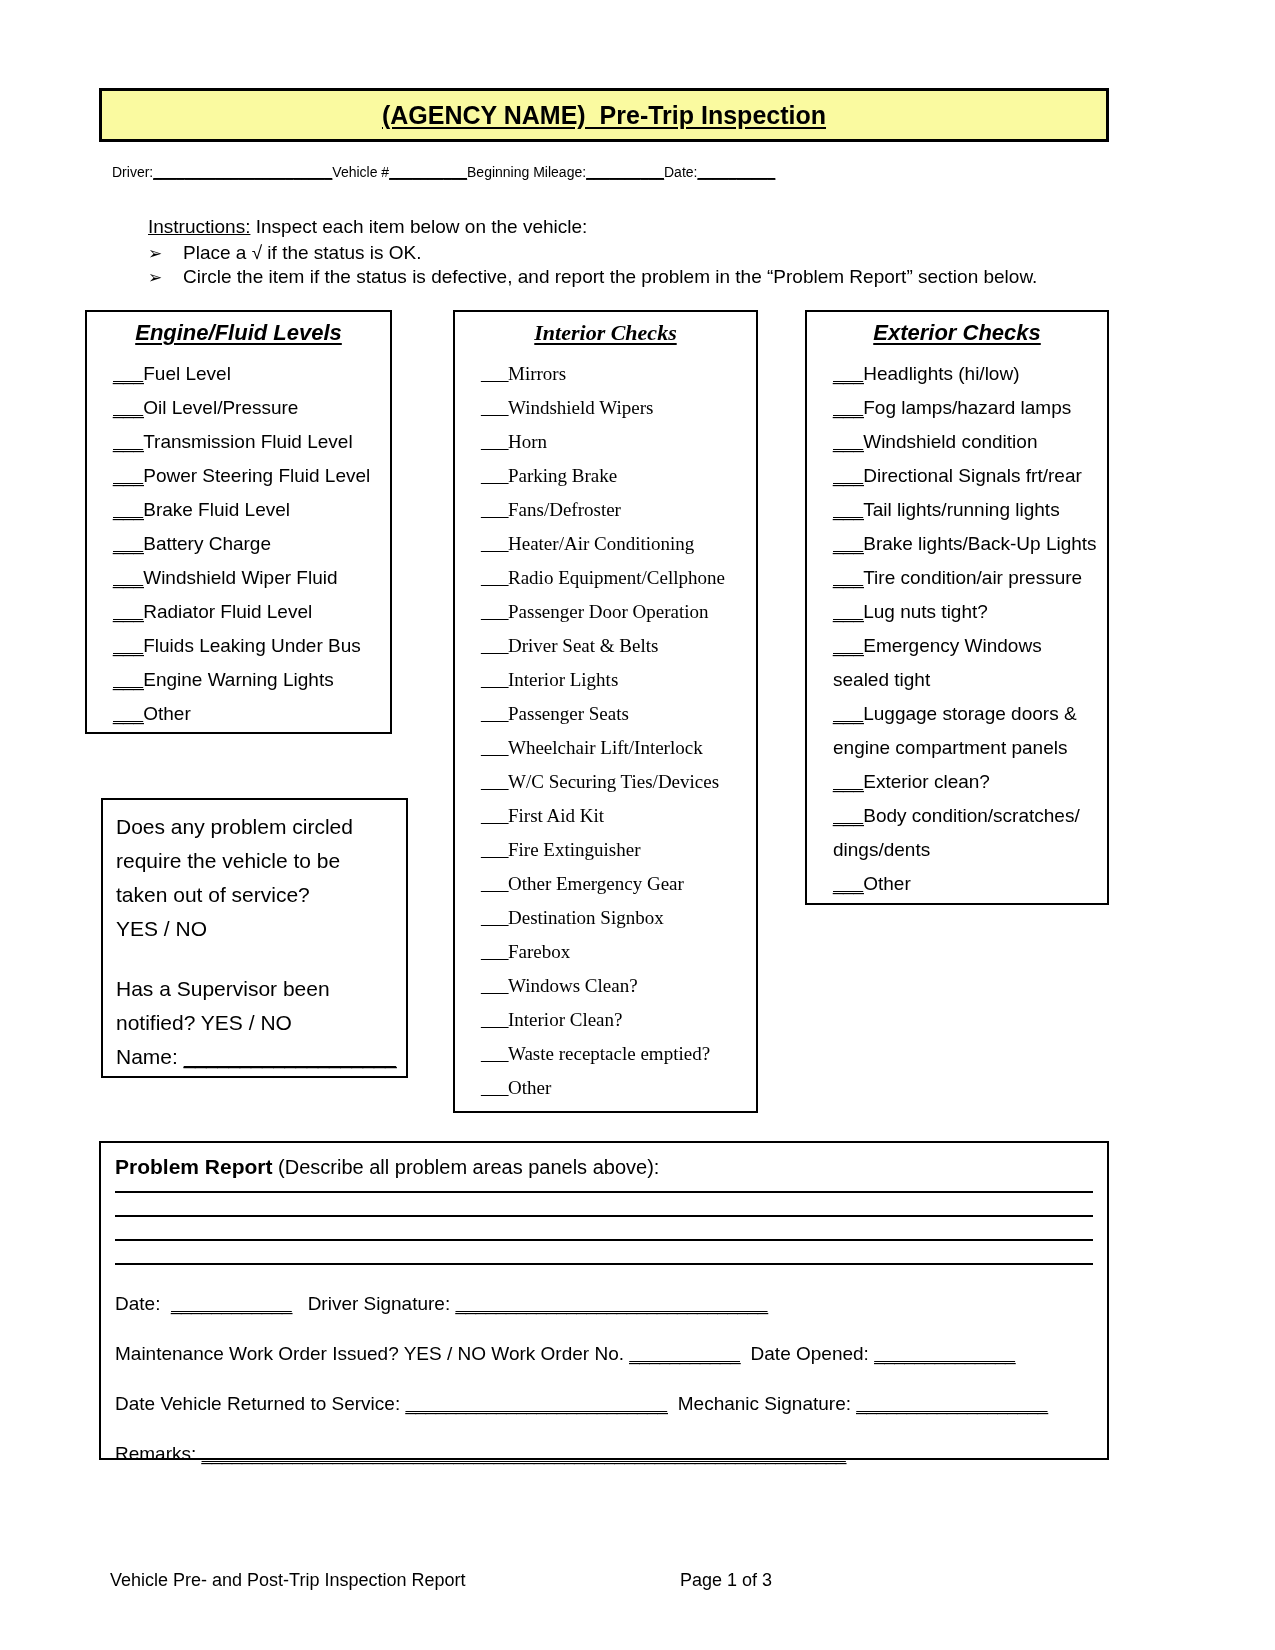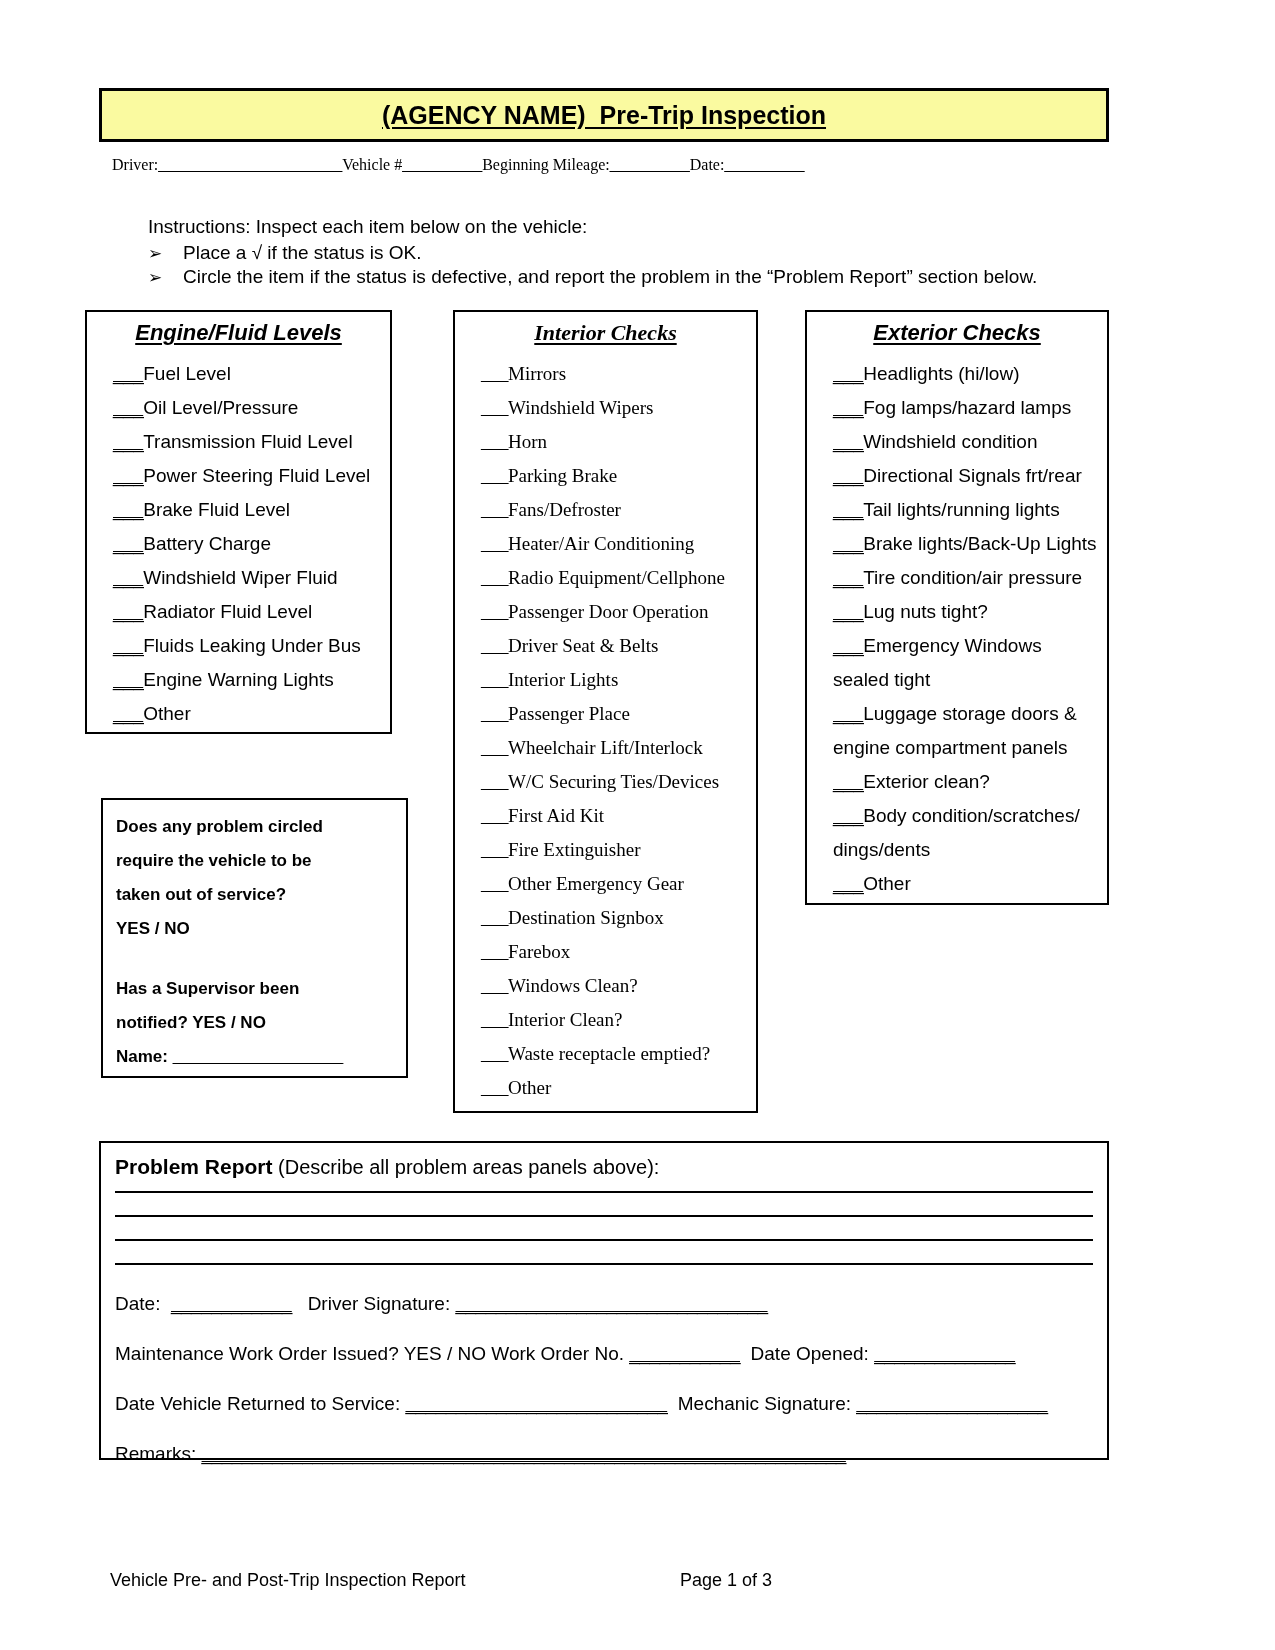--- a/index.html
+++ b/index.html
@@ -39,39 +39,38 @@
     letter-spacing: 0px;
     text-decoration: underline;
     text-underline-offset: 3px;
     white-space: pre;
   }
 
   
   .driver-row {
     position: absolute;
     left: 112px;
-    top: 156px;
+    top: 164px;
     width: 1000px;
-    font-size: 16px;
-    white-space: nowrap;
-    font-family: Liberation Serif, serif;
+    font-size: 14px;
+    white-space: nowrap;
   }
   .driver-row span { vertical-align: baseline; }
   .ul { text-decoration: underline; }
 
   
   .instructions {
     position: absolute;
     left: 148px;
     top: 216px;
     width: 960px;
     font-size: 19px;
   }
   .instr-head { margin-bottom: 4px; white-space: nowrap; }
-  .instr-head .lbl { }
+  .instr-head .lbl { text-decoration: underline; }
   .instr-bullet {
     display: flex;
     align-items: baseline;
     margin-bottom: 2px;
     white-space: nowrap;
   }
   .arrow {
     width: 35px;
     flex: 0 0 35px;
     font-size: 17px;
@@ -116,22 +115,22 @@
     left: 101px;
     top: 798px;
     width: 307px;
     height: 280px;
     border: 2px solid #000000;
     box-sizing: border-box;
     background: #ffffff;
     padding: 10px 0 0 13px;
   }
   .oos-line {
-    font-size: 17px;
-    font-weight: bold;
+    font-size: 21px;
+    font-weight: normal;
     line-height: 34px;
     white-space: nowrap;
   }
   .oos-gap { height: 26px; }
 
   
   .problem-panel {
     position: absolute;
     left: 99px;
     top: 1141px;
@@ -222,21 +221,21 @@
         <li class="check-item"><span class="blank">___</span><span>Mirrors</span></li>
         <li class="check-item"><span class="blank">___</span><span>Windshield Wipers</span></li>
         <li class="check-item"><span class="blank">___</span><span>Horn</span></li>
         <li class="check-item"><span class="blank">___</span><span>Parking Brake</span></li>
         <li class="check-item"><span class="blank">___</span><span>Fans/Defroster</span></li>
         <li class="check-item"><span class="blank">___</span><span>Heater/Air Conditioning</span></li>
         <li class="check-item"><span class="blank">___</span><span>Radio Equipment/Cellphone</span></li>
         <li class="check-item"><span class="blank">___</span><span>Passenger Door Operation</span></li>
         <li class="check-item"><span class="blank">___</span><span>Driver Seat &amp; Belts</span></li>
         <li class="check-item"><span class="blank">___</span><span>Interior Lights</span></li>
-        <li class="check-item"><span class="blank">___</span><span>Passenger Place</span></li>
+        <li class="check-item"><span class="blank">___</span><span>Passenger Seats</span></li>
         <li class="check-item"><span class="blank">___</span><span>Wheelchair Lift/Interlock</span></li>
         <li class="check-item"><span class="blank">___</span><span>W/C Securing Ties/Devices</span></li>
         <li class="check-item"><span class="blank">___</span><span>First Aid Kit</span></li>
         <li class="check-item"><span class="blank">___</span><span>Fire Extinguisher</span></li>
         <li class="check-item"><span class="blank">___</span><span>Other Emergency Gear</span></li>
         <li class="check-item"><span class="blank">___</span><span>Destination Signbox</span></li>
         <li class="check-item"><span class="blank">___</span><span>Farebox</span></li>
         <li class="check-item"><span class="blank">___</span><span>Windows Clean?</span></li>
         <li class="check-item"><span class="blank">___</span><span>Interior Clean?</span></li>
         <li class="check-item"><span class="blank">___</span><span>Waste receptacle emptied?</span></li>

